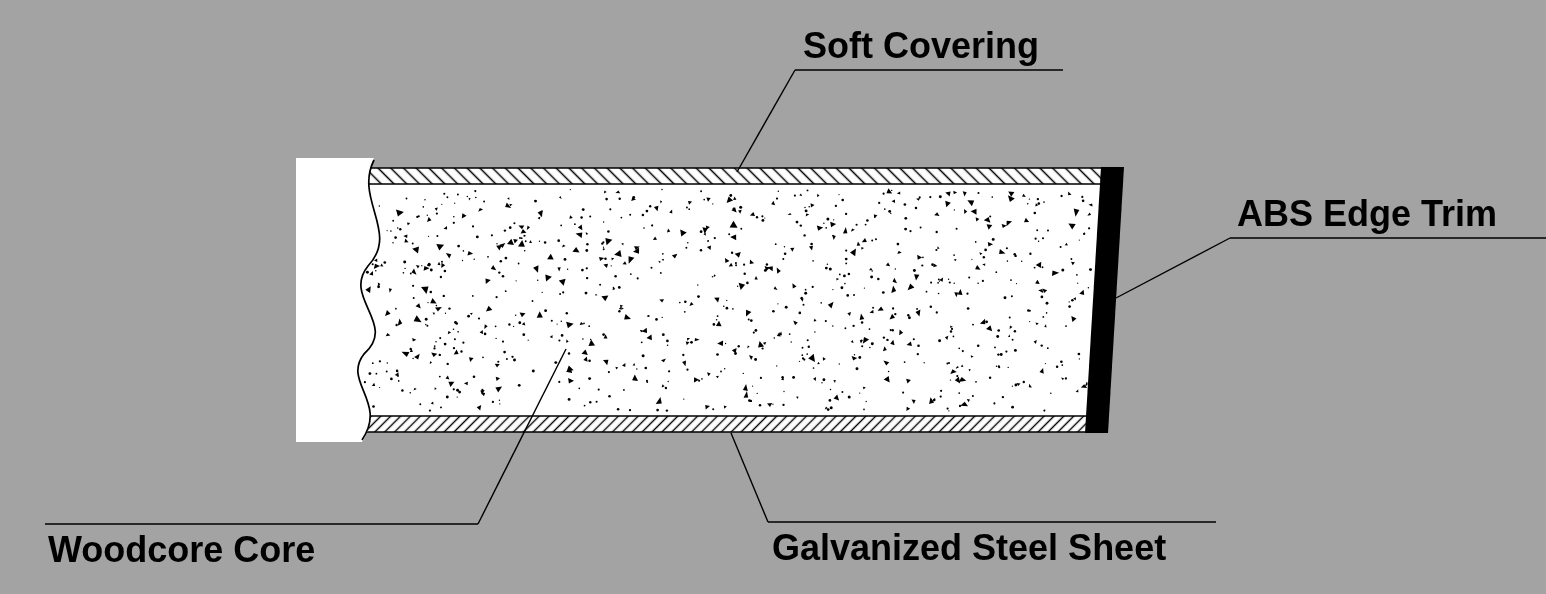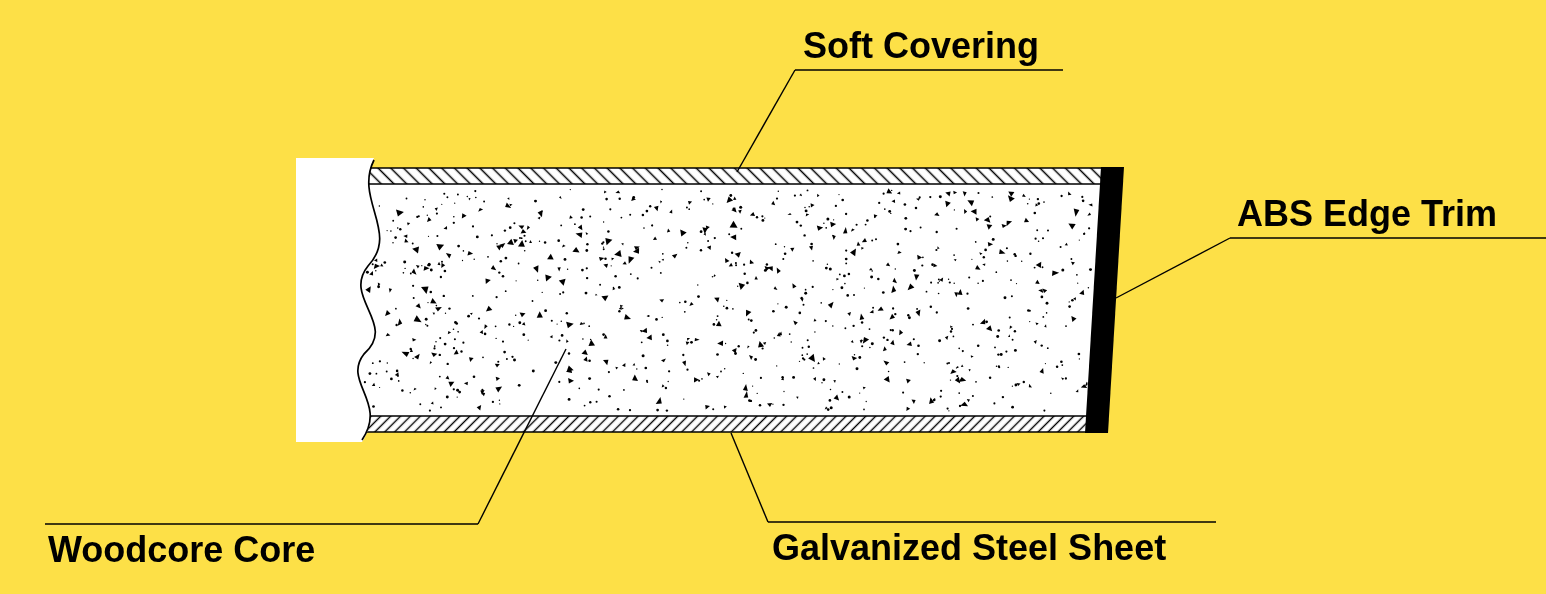--- a/index.html
+++ b/index.html
@@ -4,21 +4,21 @@
 <style>
   html, body {
     margin: 0;
     padding: 0;
     background: #ffffff;
   }
   .stage {
     position: relative;
     width: 1546px;
     height: 594px;
-    background: #fde047;
+    background: #a3a3a3;
     overflow: hidden;
     font-family: "Liberation Sans", sans-serif;
     text-align: center;
   }
   svg text {
     font-family: "Liberation Sans", sans-serif;
     font-weight: bold;
     font-size: 36px;
     fill: #000000;
   }

